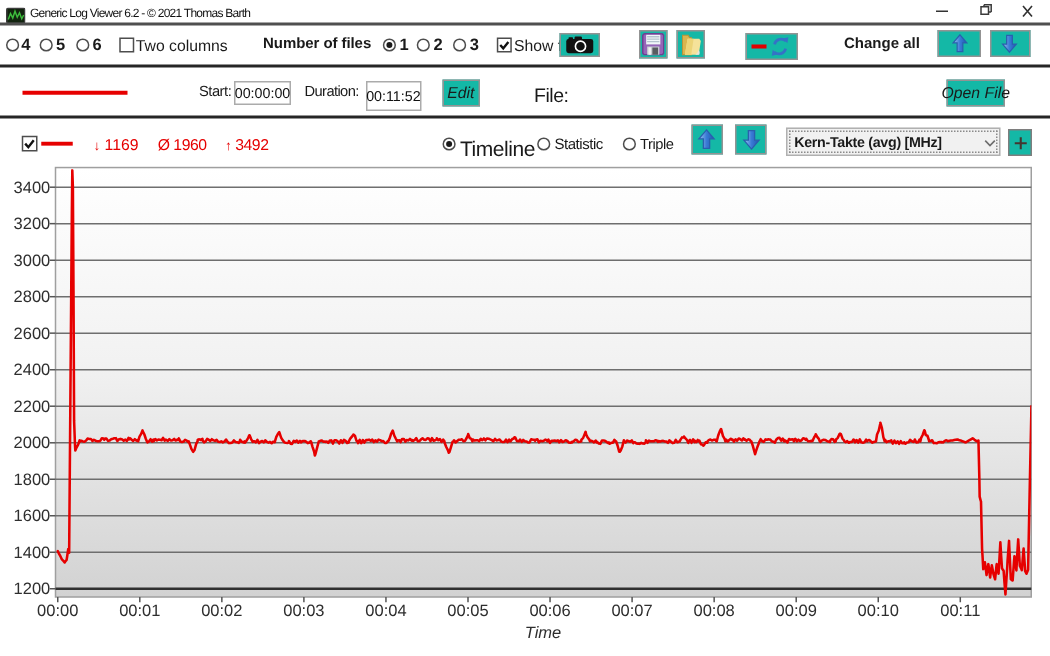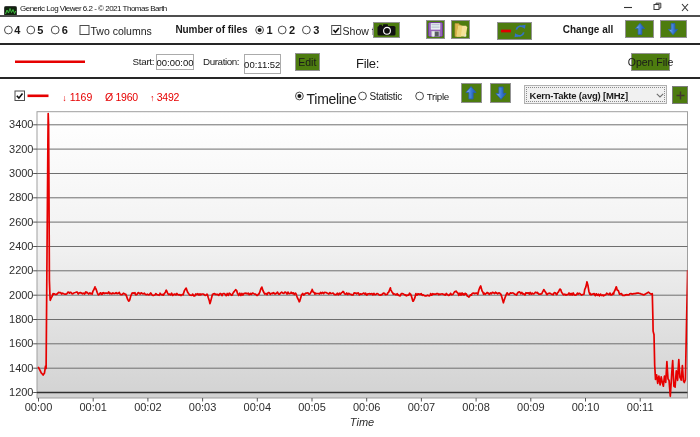--- a/index.html
+++ b/index.html
@@ -1,18 +1,18 @@
 <!DOCTYPE html>
 <html><head><meta charset="utf-8"><style>
 * { margin:0; padding:0; box-sizing:border-box; }
 html,body { width:700px; height:437px; background:#fff; font-family:"Liberation Sans",sans-serif; overflow:hidden; }
 .a { position:absolute; }
 .lbl { font-size:10.5px; color:#1a1a1a; white-space:nowrap; }
 .bold { font-weight:bold; }
-.btn { background:#4d7c0f; border:1px solid #939393; display:flex; align-items:center; justify-content:center; }
+.btn { background:#14b8a6; border:1px solid #939393; display:flex; align-items:center; justify-content:center;font-style:italic; }
 .inp { background:#fff; border:1px solid #ababab; font-size:9.5px; color:#111; display:flex; align-items:center; }
 .red { color:#e60000; }
 </style></head>
 <body>
 <div class="a" style="left:0;top:0;width:700px;height:437px;background:#fff">
 
 <div class="a" style="left:4px;top:2.5px"><svg width="13" height="11" viewBox="0 0 13 11">
         <rect x="0.5" y="0.5" width="12" height="10" rx="1" fill="#12240f" stroke="#3c3c3c" stroke-width="1"></rect>
         <polyline points="1.5,8 3,4 4.5,7 6,2.5 7.5,6.5 9,3.5 10.5,7.5 11.8,5" fill="none" stroke="#3dbb3d" stroke-width="1"></polyline>
       </svg></div>

